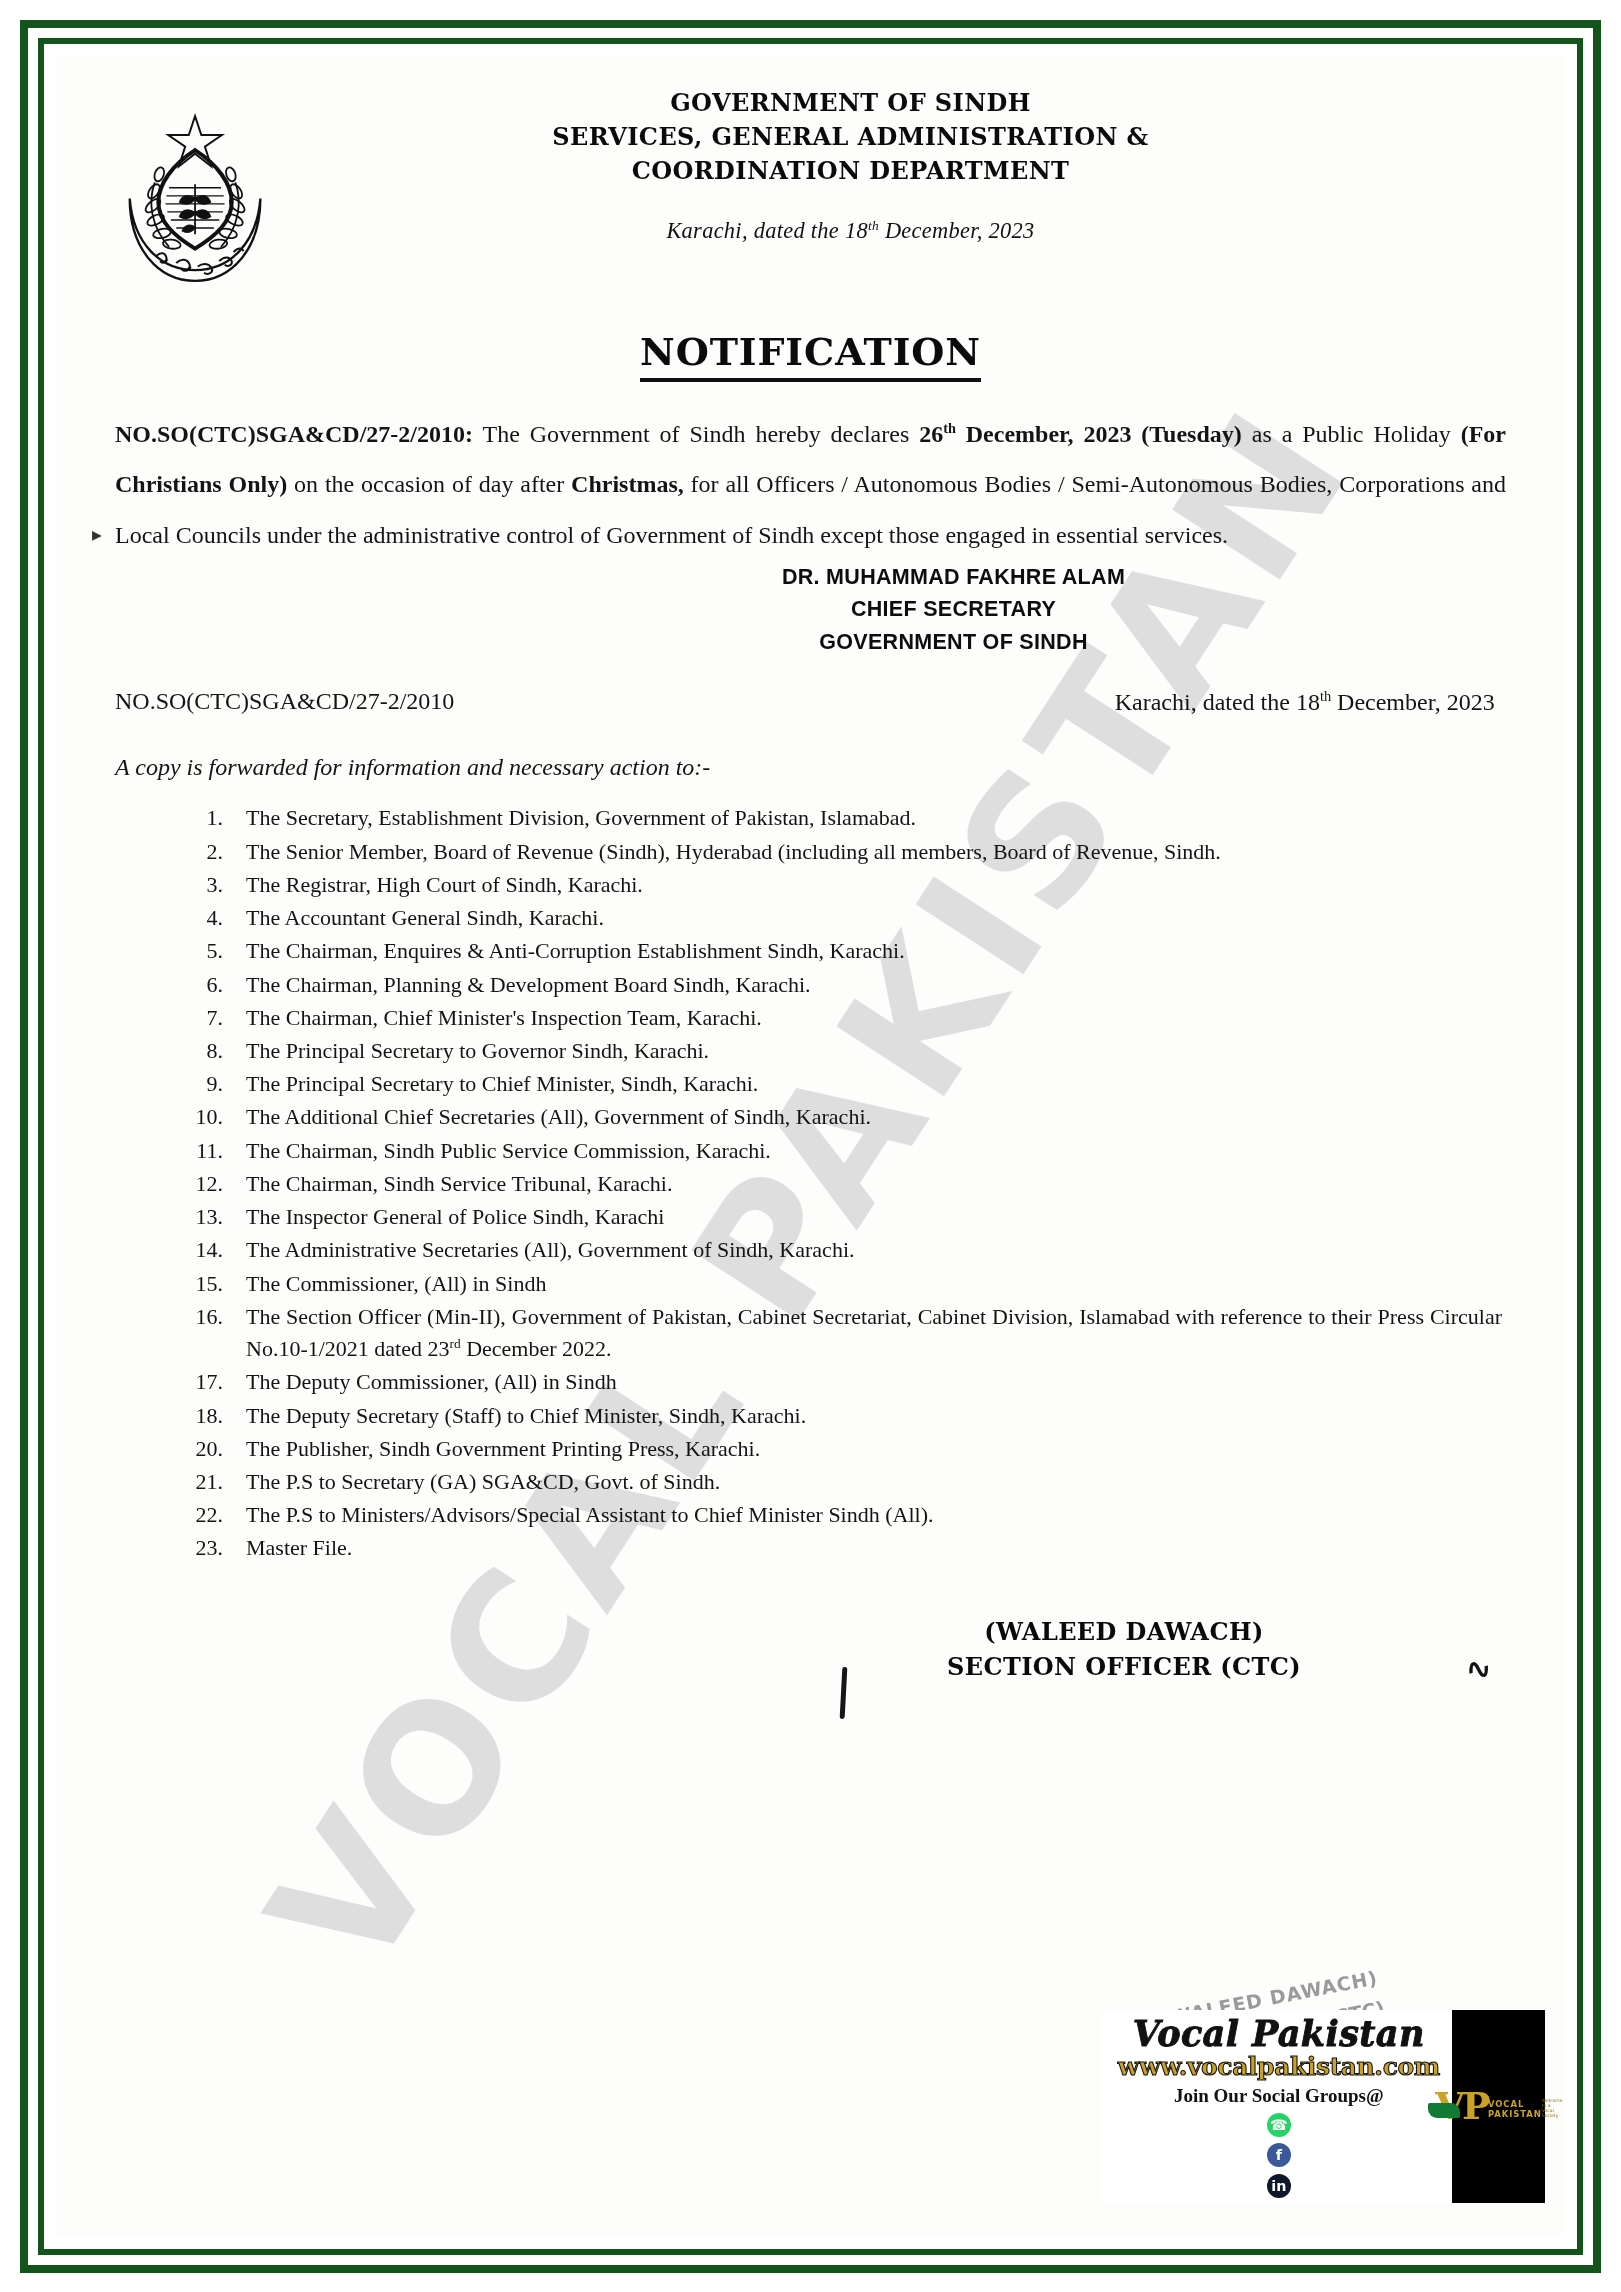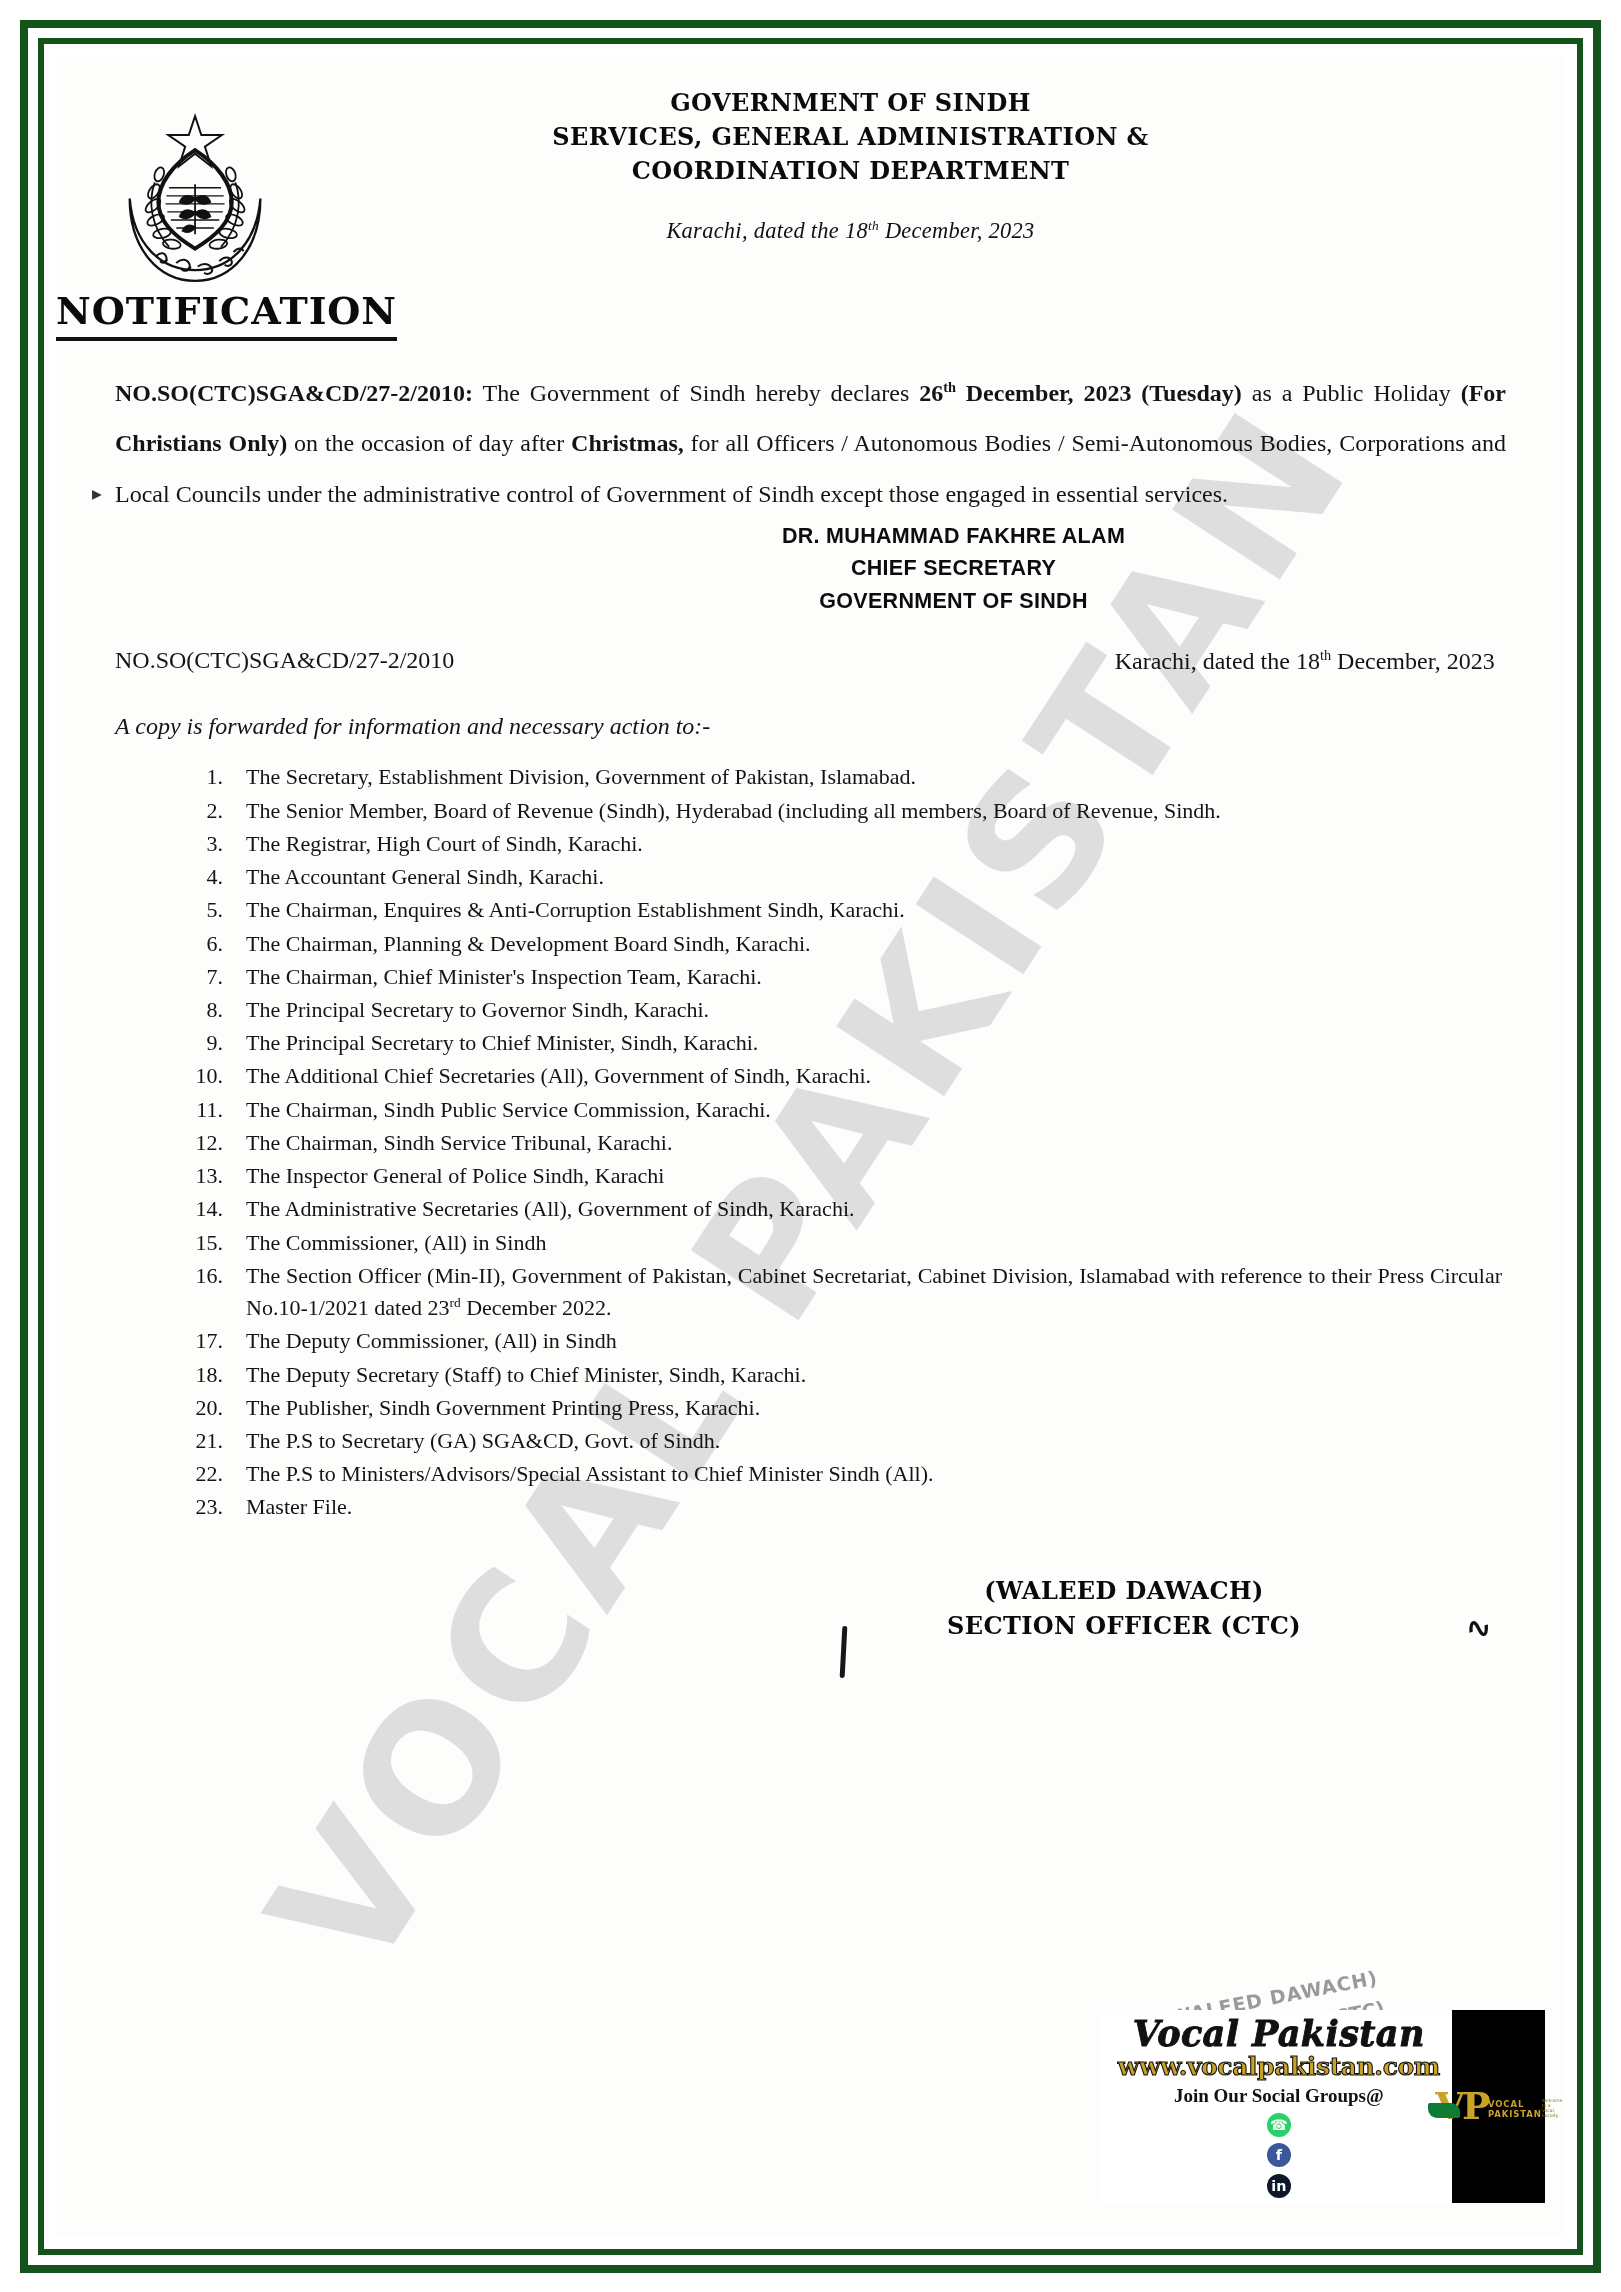--- a/index.html
+++ b/index.html
@@ -98,20 +98,22 @@
     font-family: "Liberation Serif", serif;
     font-style: italic;
     font-size: 22.4px;
     color: #111;
     letter-spacing: 0.3px;
   }
   .date-line sup { font-size: 13.4px; }
 
   
   .notif-wrap {
+    text-align: center;
+    margin-top: 41px;
   }
   .notif-title {
     display: inline-block;
     font-family: "DejaVu Serif", serif;
     font-weight: 700;
     font-size: 38px;
     letter-spacing: 0.9px;
     border-bottom: 4.5px solid #111;
     padding-bottom: 3.6px;
     color: #0b0b0b;

